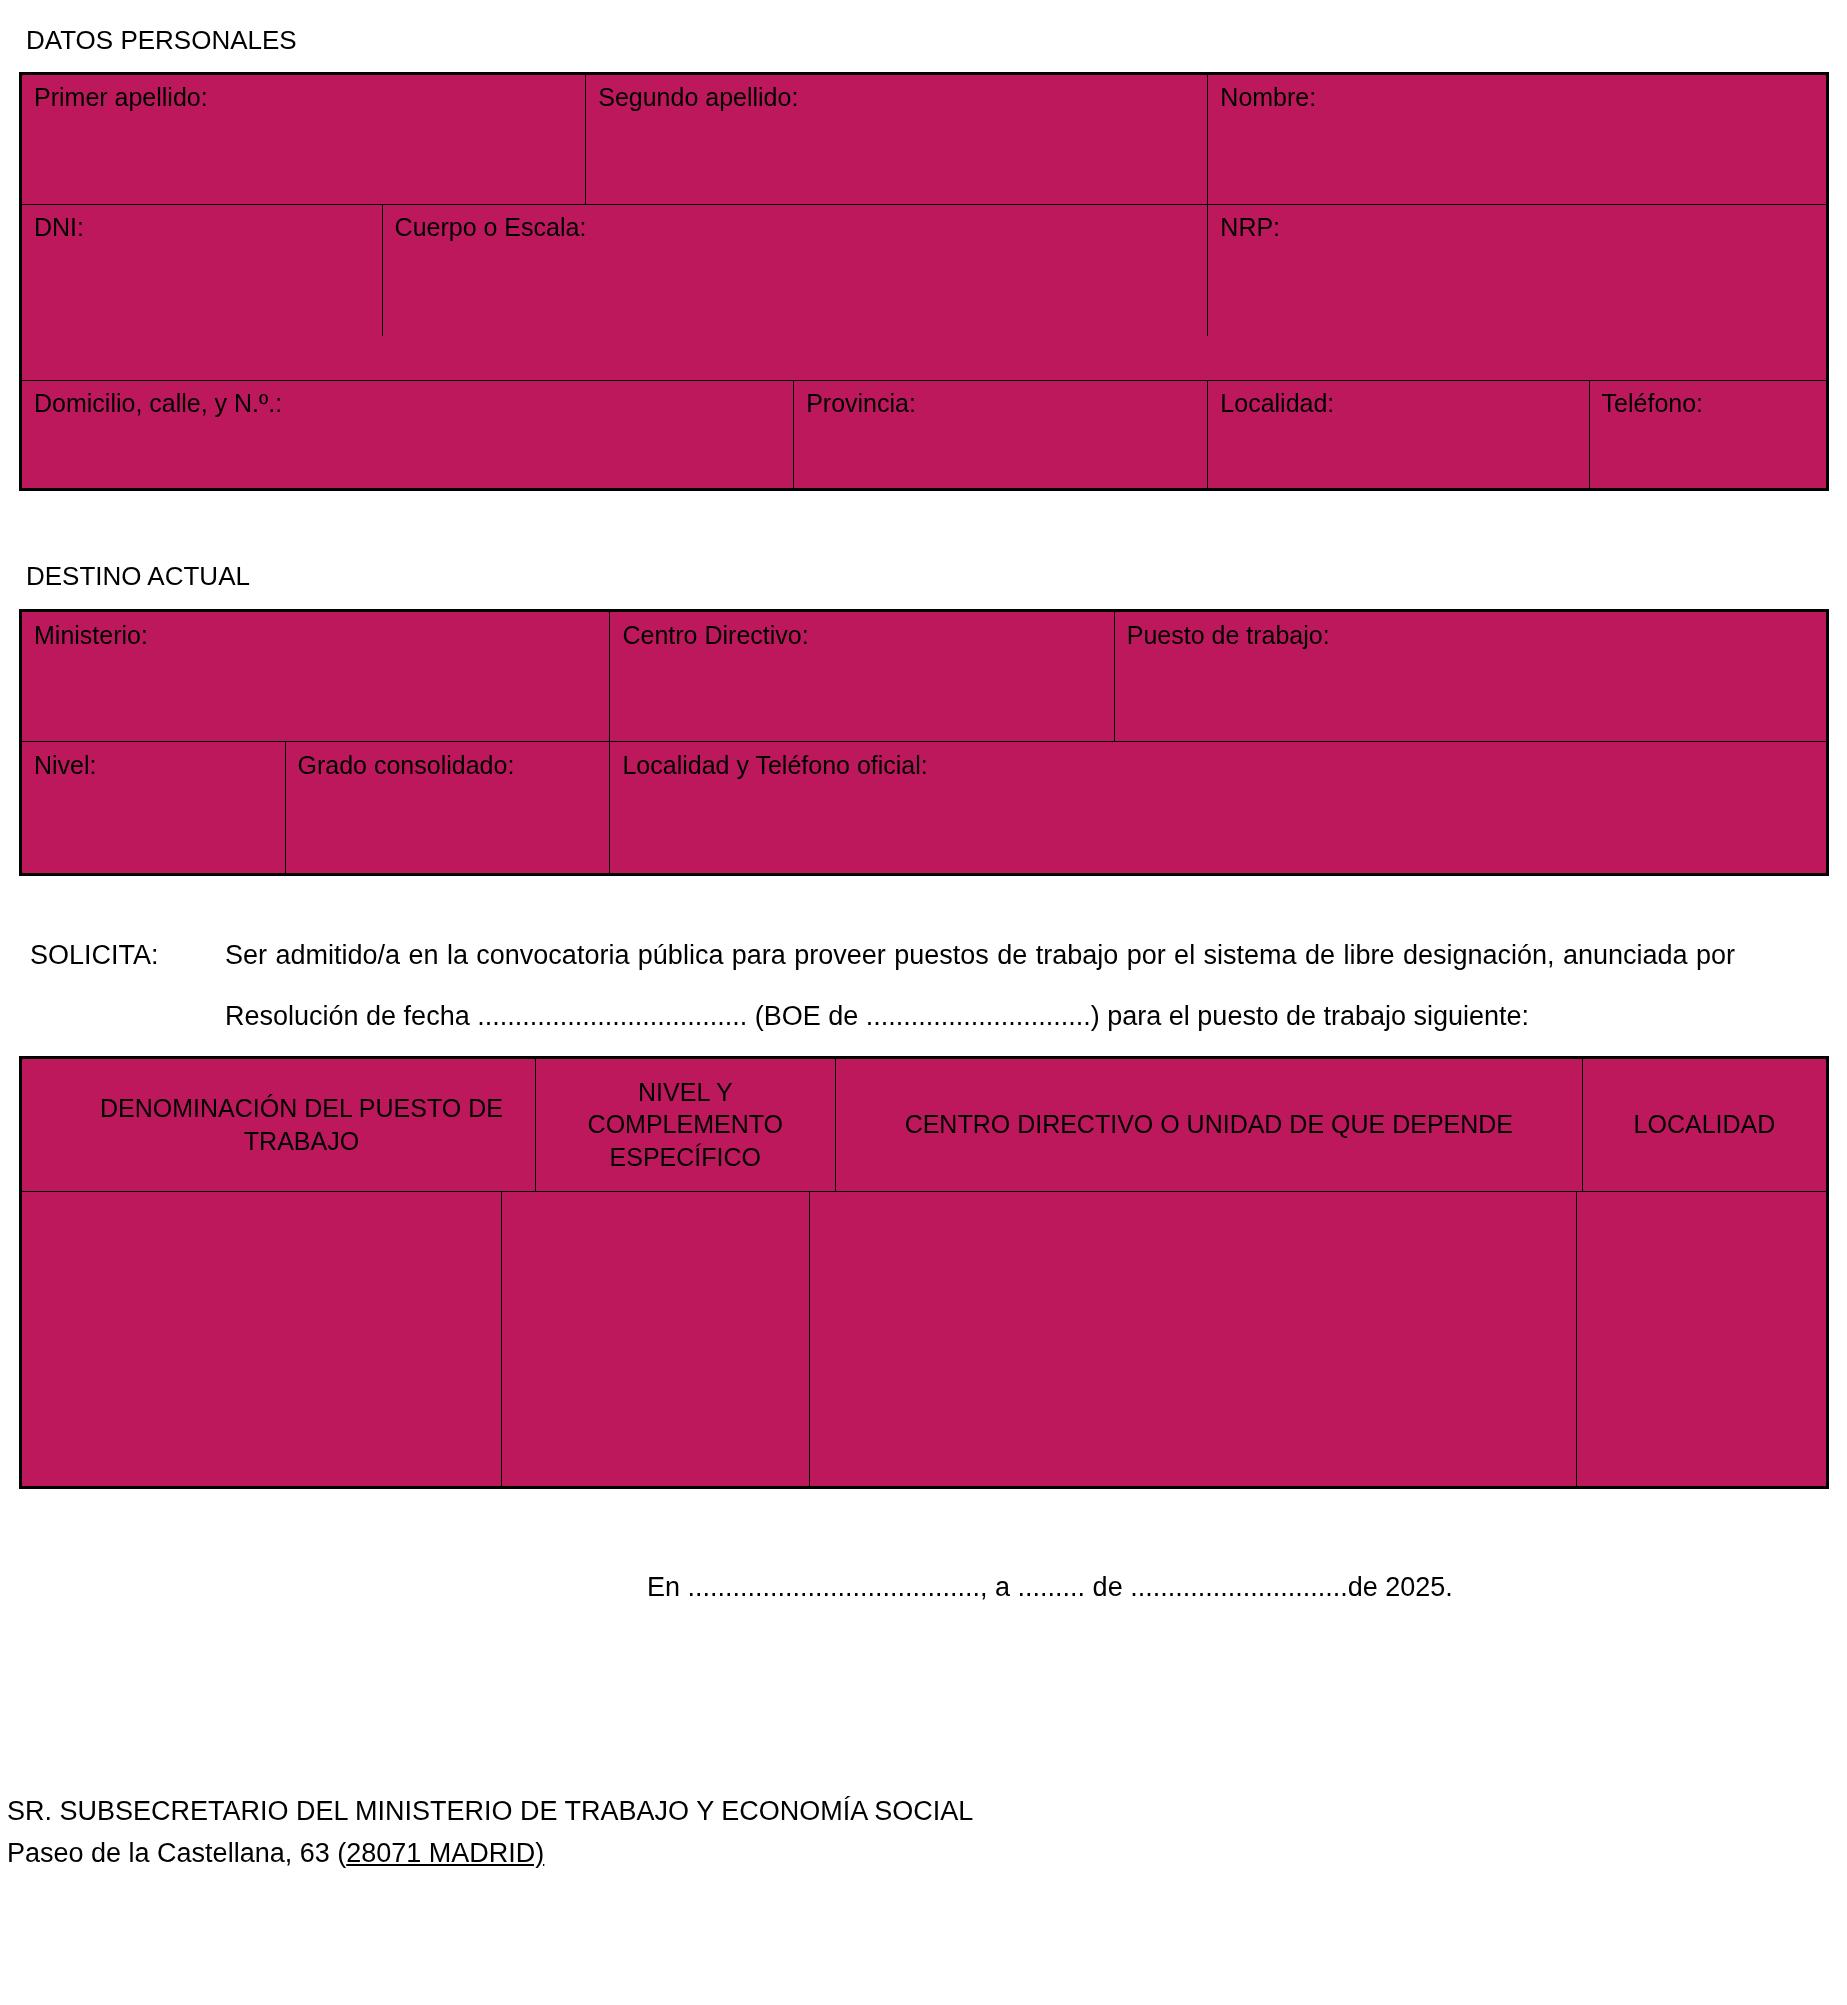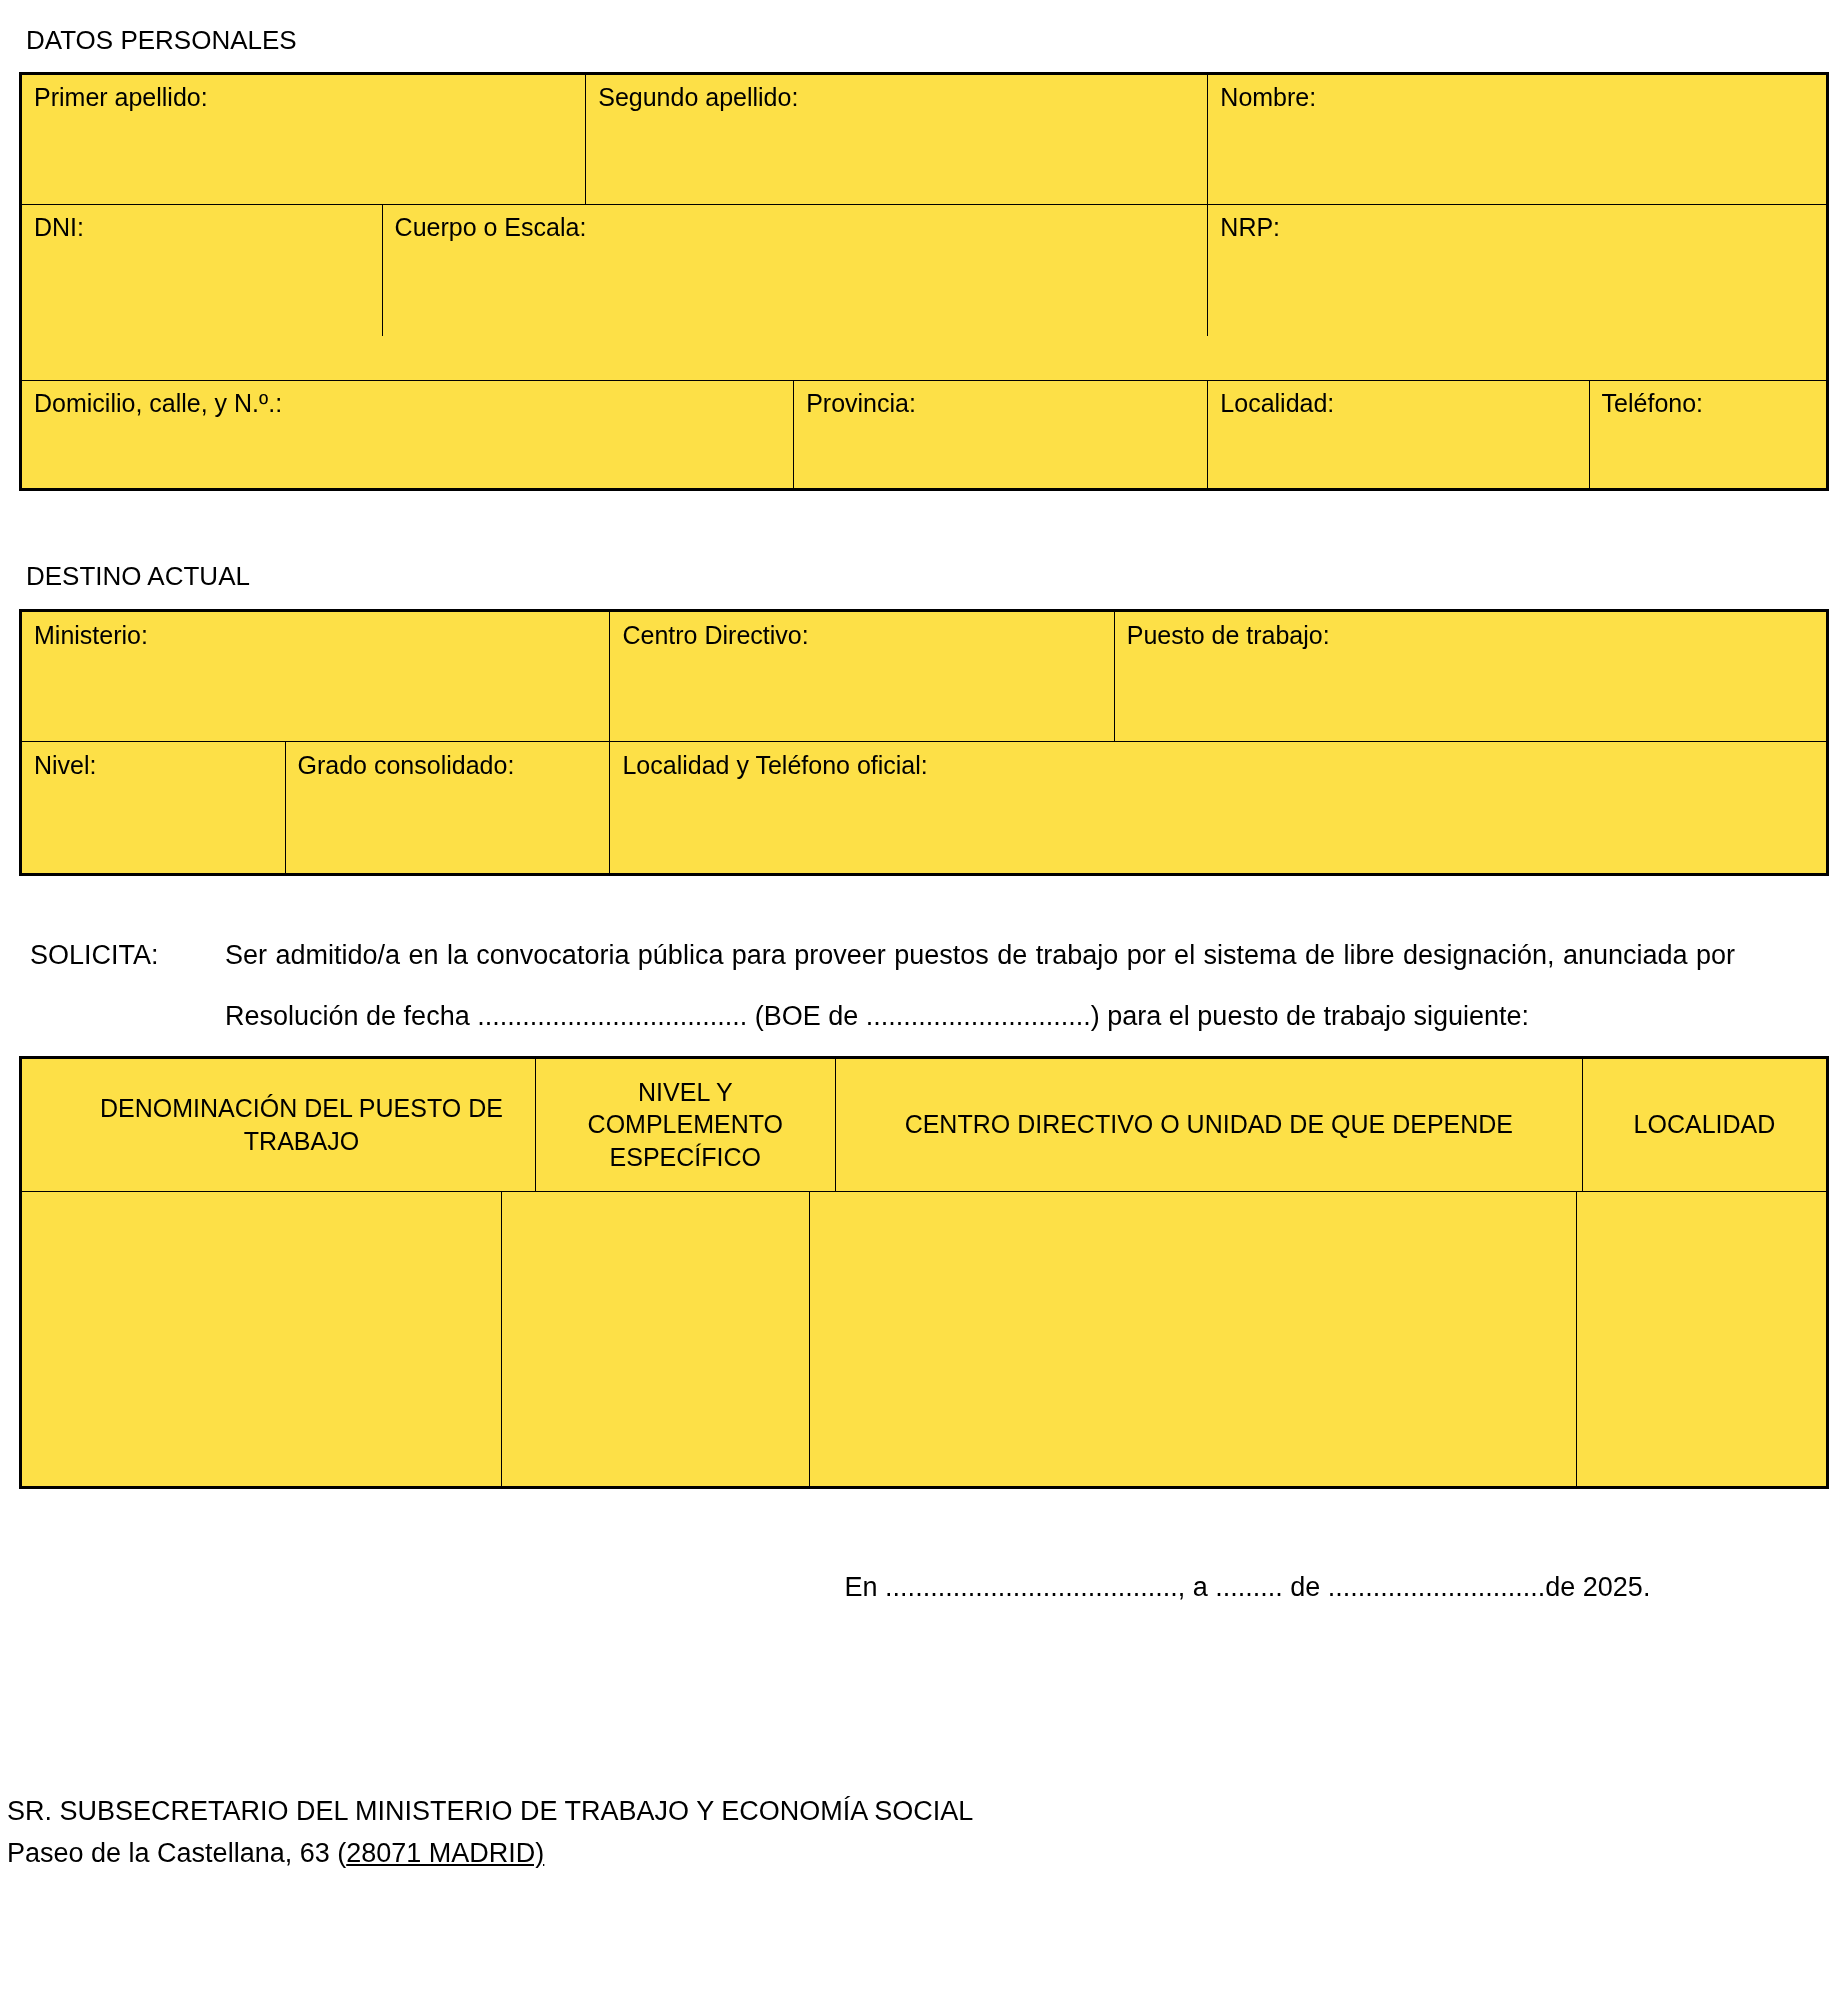--- a/index.html
+++ b/index.html
@@ -17,21 +17,21 @@
     font-size: 26px;
     margin-left: 26px;
     font-weight: 400;
   }
   #title-datos { margin-top: 25px; }
   #title-destino { margin-top: 70px; }
 
   .ftable {
     border: 3.5px solid #000;
     margin: 0 19px;
-    background: #fde047;
+    background: #be185d;
   }
   #table-datos { margin-top: 15.6px; }
   #table-destino { margin-top: 17.4px; }
   #table-puestos { margin-top: 8.7px; }
 
   .trow { display: grid; }
   .trow + .trow { border-top: 1.7px solid #000; }
   .cell {
     padding: 8.7px 12px;
     font-size: 25px;
@@ -86,21 +86,20 @@
 
   .footnote {
     margin: 29.5px 17.4px 0 7px;
     font-size: 27px;
   }
   .date-line {
     margin-top: 83px;
     margin-left: 647px;
     font-size: 27px;
     white-space: nowrap;
-    text-align: center;
   }
   .footer {
     margin-top: 187px;
     margin-left: 7px;
     font-size: 27px;
     line-height: 42px;
   }
   .underline { text-decoration: underline; }
 </style>
 </head>

